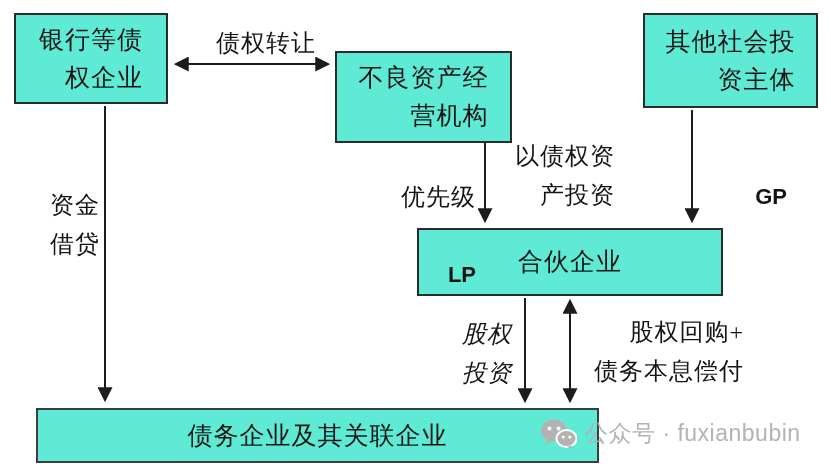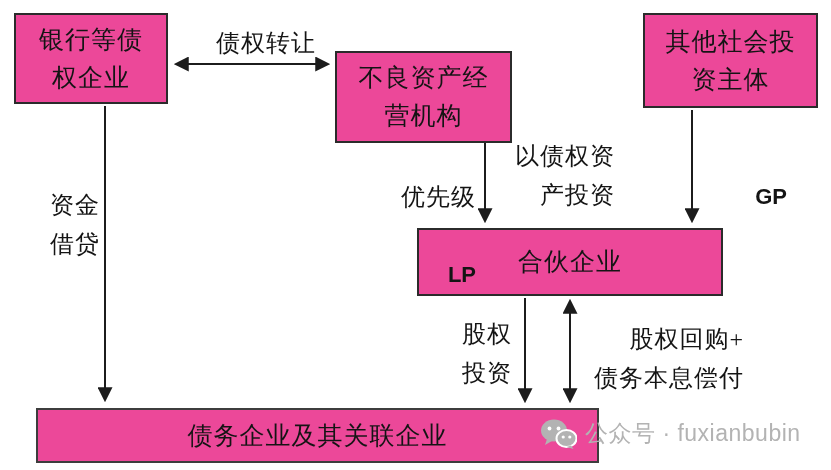--- a/index.html
+++ b/index.html
@@ -14,25 +14,25 @@
   }
   .arrow-layer {
     position: absolute;
     left: 0; top: 0;
     width: 831px; height: 470px;
     pointer-events: none;
   }
   .node {
     position: absolute;
     border: 2px solid #2b2b2b;
-    background: #ec4899;
+    background: #5eead4;
     display: flex;
     align-items: center;
     justify-content: center;
-    text-align: center;
+    text-align: right;
     font-size: 25px;
     line-height: 38px;
     white-space: pre-line;
     box-sizing: border-box;
     letter-spacing: 1px;
   }
   .node-bank        { left: 14px;  top: 13px;  width: 154px; height: 91px; }
   .node-npa         { left: 335px; top: 11px;  width: 177px; height: 92px; margin-top: 40px; }
   .node-investor    { left: 643px; top: 13px;  width: 175px; height: 95px; }
   .node-partnership { left: 417px; top: 228px; width: 306px; height: 68px; }
@@ -43,22 +43,22 @@
     line-height: 39px;
     text-align: right;
     white-space: pre-line;
     letter-spacing: 1px;
   }
   .lbl-transfer    { left: 186px; top: 24px;  width: 130px; }
   .lbl-funding     { left: 34px;  top: 186px; width: 66px; }
   .lbl-senior      { left: 386px; top: 139px; width: 90px; }
   .lbl-debt-invest { left: 497px; top: 137px; width: 118px; }
   .lbl-junior      { left: 697px; top: 139px; width: 90px; }
-  .lbl-equity      { left: 446px; top: 315px; width: 66px; }
-  .lbl-buyback     { left: 576px; top: 320px; width: 168px; }
+  .lbl-equity      { left: 446px; top: 315px; width: 66px; font-style: italic; }
+  .lbl-buyback     { left: 576px; top: 313px; width: 168px; }
   .latin {
     display: block;
     font-family: "Liberation Sans", "DejaVu Sans", sans-serif;
     font-weight: 700;
     font-size: 22px;
     line-height: 37px;
     letter-spacing: 0;
   }
   .cn-line { display: block; }
   .watermark {

